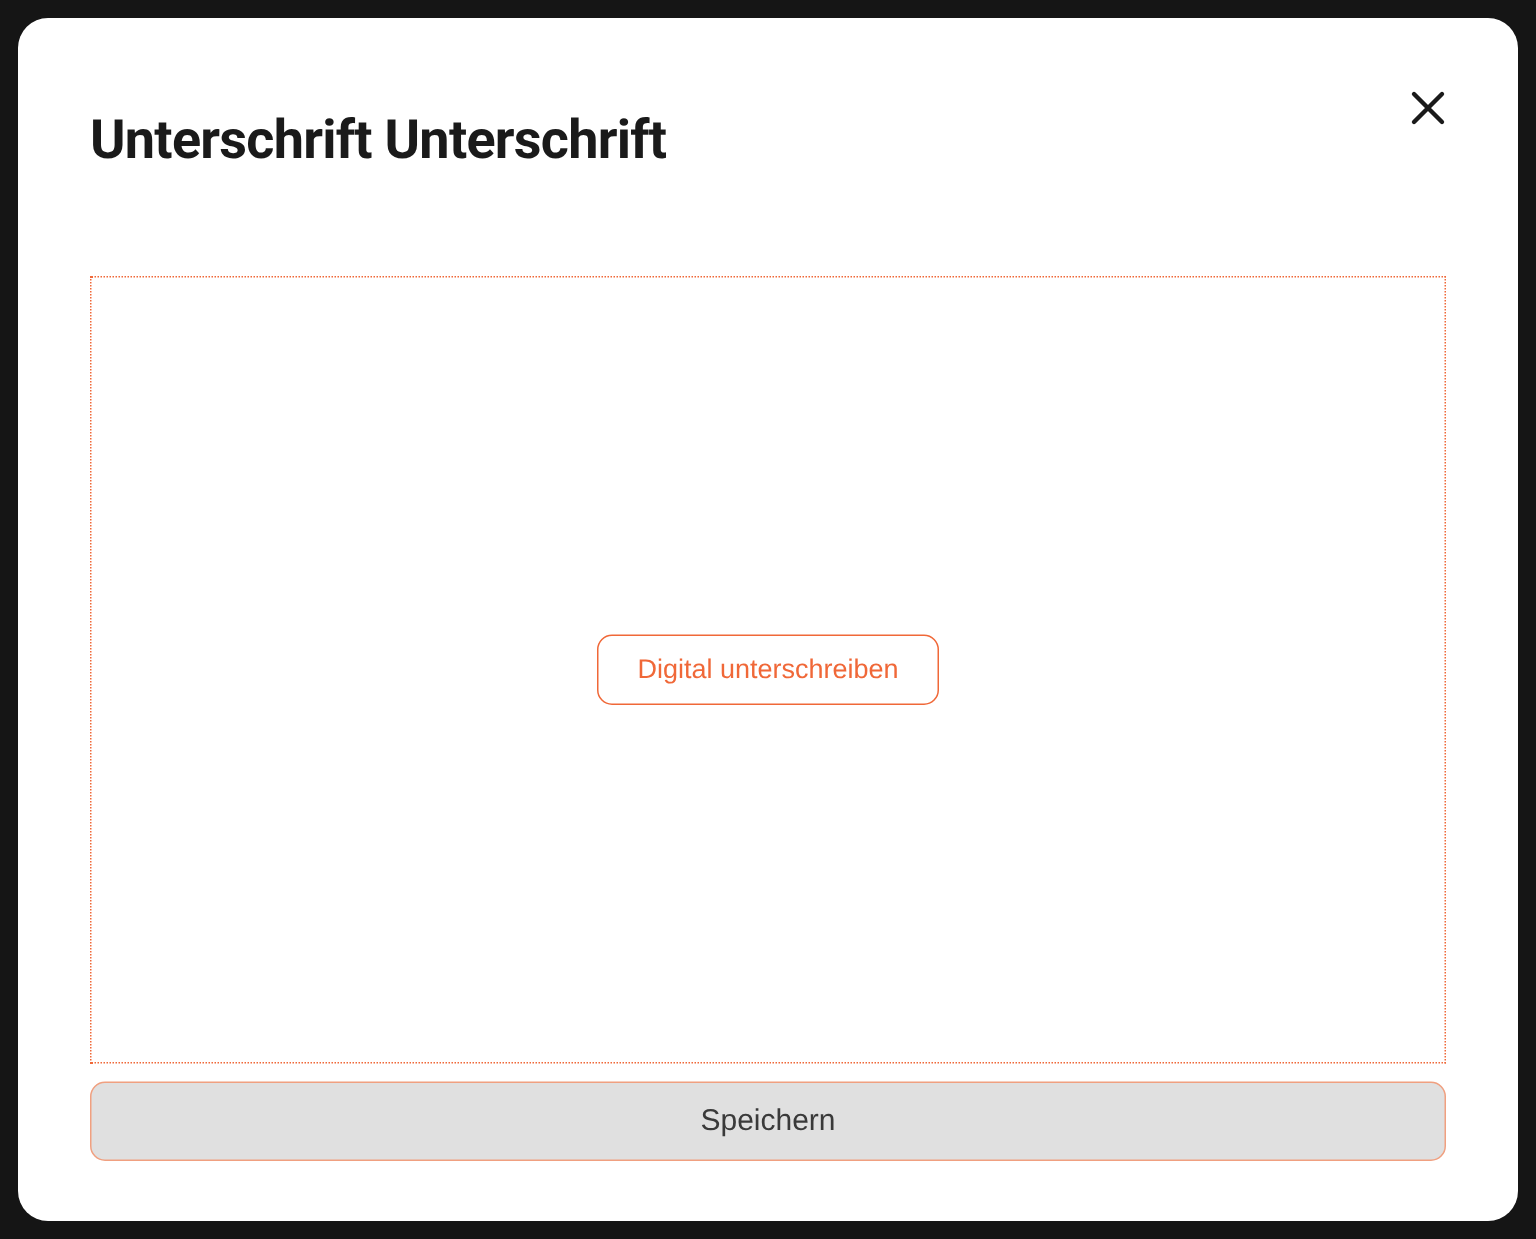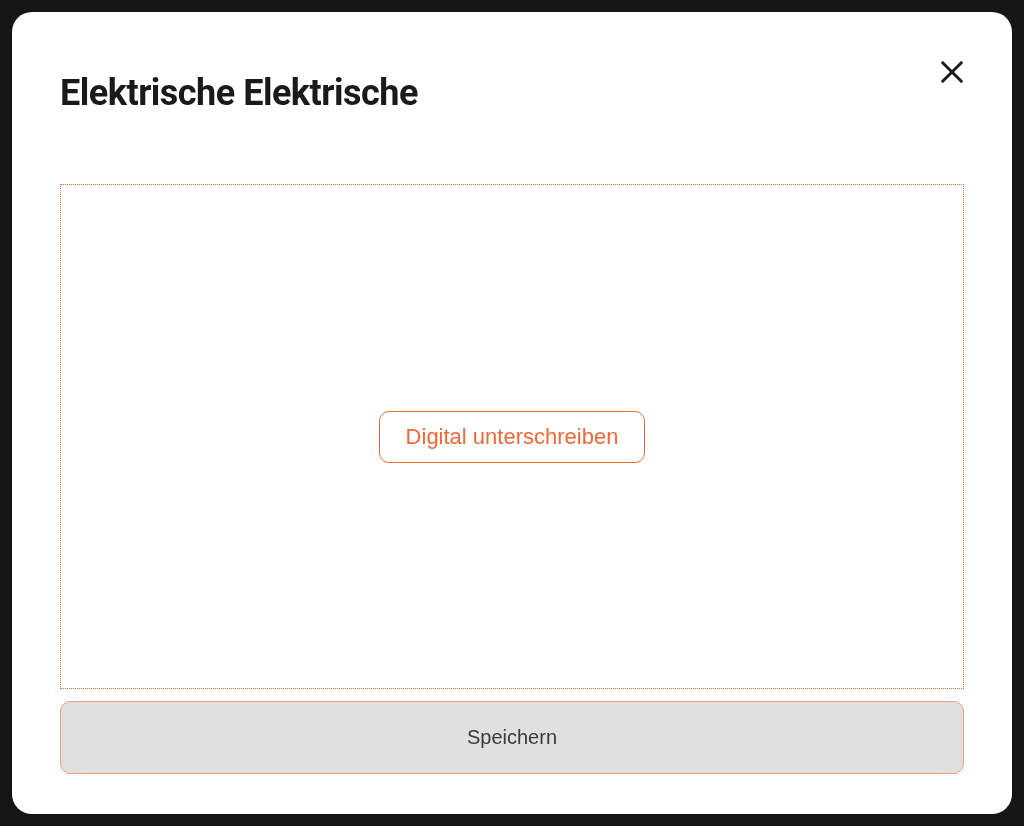--- a/index.html
+++ b/index.html
@@ -84,52 +84,52 @@
       align-items: center;
       justify-content: center;
       margin-bottom: 12px;
       min-height: 450px;
     }
     
     .sign-button {
       background: #ffffff;
       border: 1.5px solid #f06838;
       color: #f06838;
-      font-size: 22px;
+      font-size: 18px;
       font-weight: 500;
       padding: 12px 26px;
       border-radius: 10px;
       cursor: pointer;
     }
     
     .save-button {
       background: #e0e0e0;
       border: 1px solid #f0a080;
       color: #3a3a3a;
       font-size: 20px;
       font-weight: 400;
-      padding: 24px;
+      padding: 14px;
       border-radius: 10px;
       cursor: pointer;
       width: 100%;
     }
   </style>
 </head>
 <body>
 
 <div class="modal-overlay">
   <div class="modal">
 
     <button class="close-button">
       <svg viewBox="0 0 24 24" fill="none">
         <path d="M4 4 L20 20 M20 4 L4 20" stroke-linecap="round"></path>
       </svg>
     </button>
 
-    <h1 class="modal-title">Elektrische Elektrische</h1>
+    <h1 class="modal-title">Unterschrift Unterschrift</h1>
 
 
     <div class="signature-area">
       <button class="sign-button">Digital unterschreiben</button>
     </div>
 
     <button class="save-button">Speichern</button>
 
   </div>
 </div>

